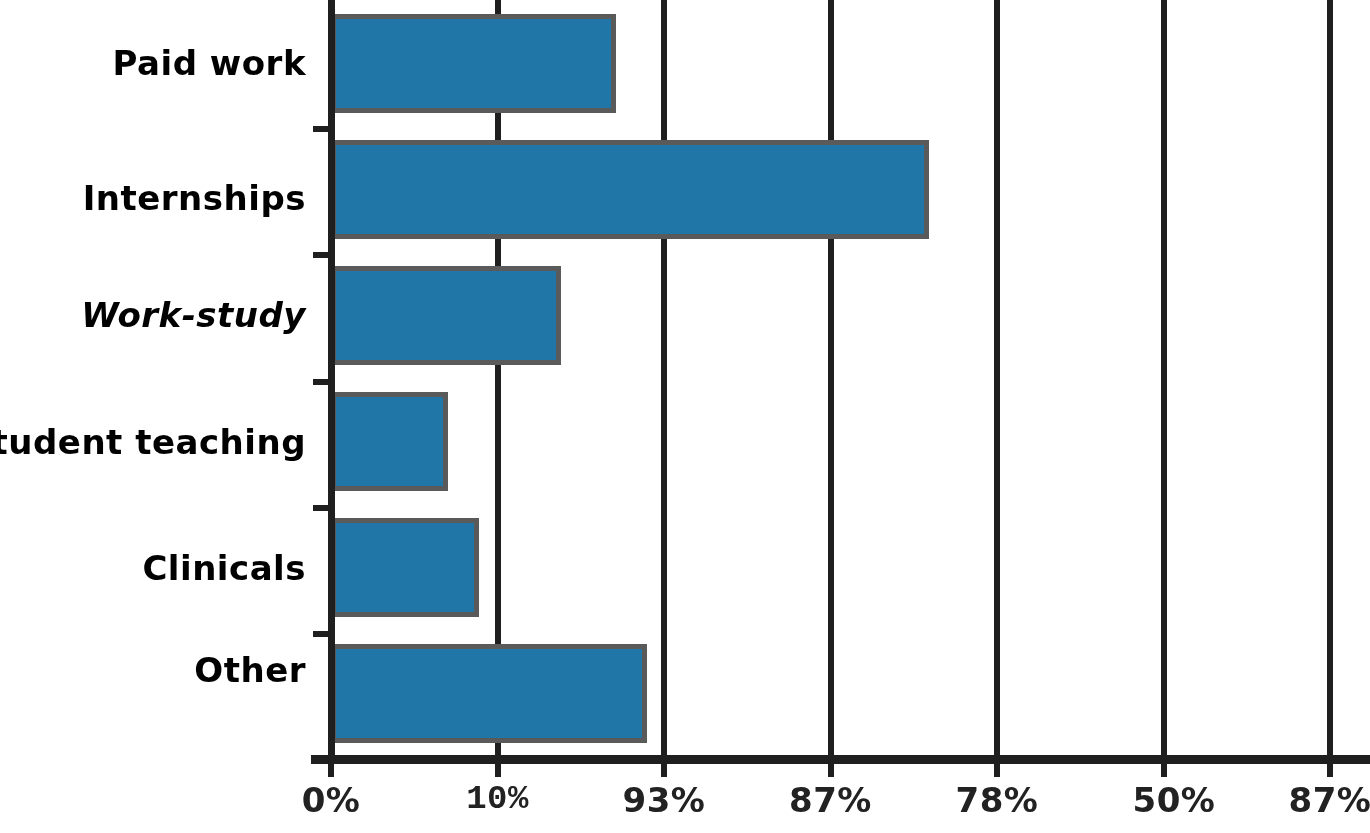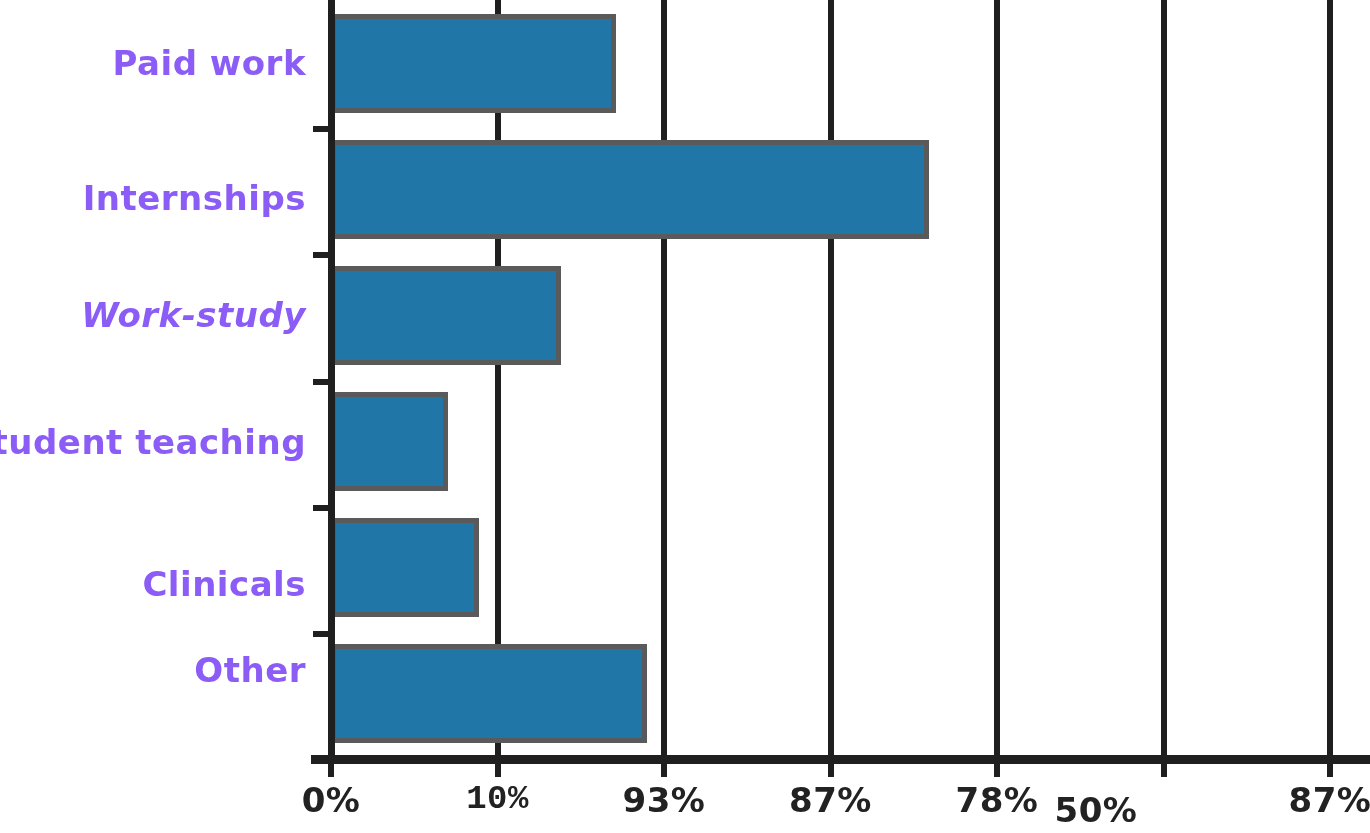--- a/index.html
+++ b/index.html
@@ -63,21 +63,21 @@
     left: 313px;
     width: 18px;
     height: 6px;
     background: #1f1f1f;
   }
   .y-label {
     position: absolute;
     right: 1064px;           
     text-align: right;
     white-space: nowrap;
-    color: #8b5cf6;
+    color: #000000;
     font-size: 34px;
     font-weight: 700;
     letter-spacing: 0.5px;
     transform: translateY(-50%);
     filter: blur(0.6px);
     -webkit-font-smoothing: none;
   }
 
   
   #x-axis-line {
@@ -133,35 +133,35 @@
   <div id="y-axis-group">
       <div class="y-tick" style="top: 126.167px; background: rgb(31, 31, 31);"></div>
       <div class="y-label" style="top: 63.0833px;">Paid work</div>
       <div class="y-tick" style="top: 252.333px; background: rgb(31, 31, 31);"></div>
       <div class="y-label" style="top: 198px; text-align: center;">Internships</div>
       <div class="y-tick" style="top: 378.5px; background: rgb(31, 31, 31);"></div>
       <div class="y-label" style="top: 315.417px; font-style: italic;">Work-study</div>
       <div class="y-tick" style="top: 504.667px; background: rgb(31, 31, 31);"></div>
       <div class="y-label" style="top: 441.583px;">Student teaching</div>
       <div class="y-tick" style="top: 630.833px; background: rgb(31, 31, 31);"></div>
-      <div class="y-label" style="top: 567.75px; margin-top: 16px;">Clinicals</div>
+      <div class="y-label" style="top: 567.75px;">Clinicals</div>
       <div class="y-label" style="top: 670px;">Other</div>
     </div>
 
   <div id="x-axis-line"></div>
   <div id="x-axis-group">
       <div class="x-tick" style="left: 331px; background: rgb(31, 31, 31);"></div>
       <div class="x-label" style="left: 331px;">0%</div>
       <div class="x-tick" style="left: 497.5px; background: rgb(31, 31, 31);"></div>
       <div class="x-label" style="left: 497.5px; font-family: Liberation Mono, monospace;">10%</div>
       <div class="x-tick" style="left: 664px; background: rgb(31, 31, 31);"></div>
       <div class="x-label" style="left: 664px;">93%</div>
       <div class="x-tick" style="left: 830.5px; background: rgb(31, 31, 31);"></div>
       <div class="x-label" style="left: 830.5px;">87%</div>
       <div class="x-tick" style="left: 997px; background: rgb(31, 31, 31);"></div>
       <div class="x-label" style="left: 997px;">78%</div>
       <div class="x-tick" style="left: 1163.5px; background: rgb(31, 31, 31);"></div>
-      <div class="x-label" style="left: 1096px; margin-top: 10px;">50%</div>
+      <div class="x-label" style="left: 1174px;">50%</div>
       <div class="x-tick" style="left: 1330px; background: rgb(31, 31, 31);"></div>
       <div class="x-label" style="left: 1330px;">87%</div>
     </div>
 
 </div>
 
 </body></html>

